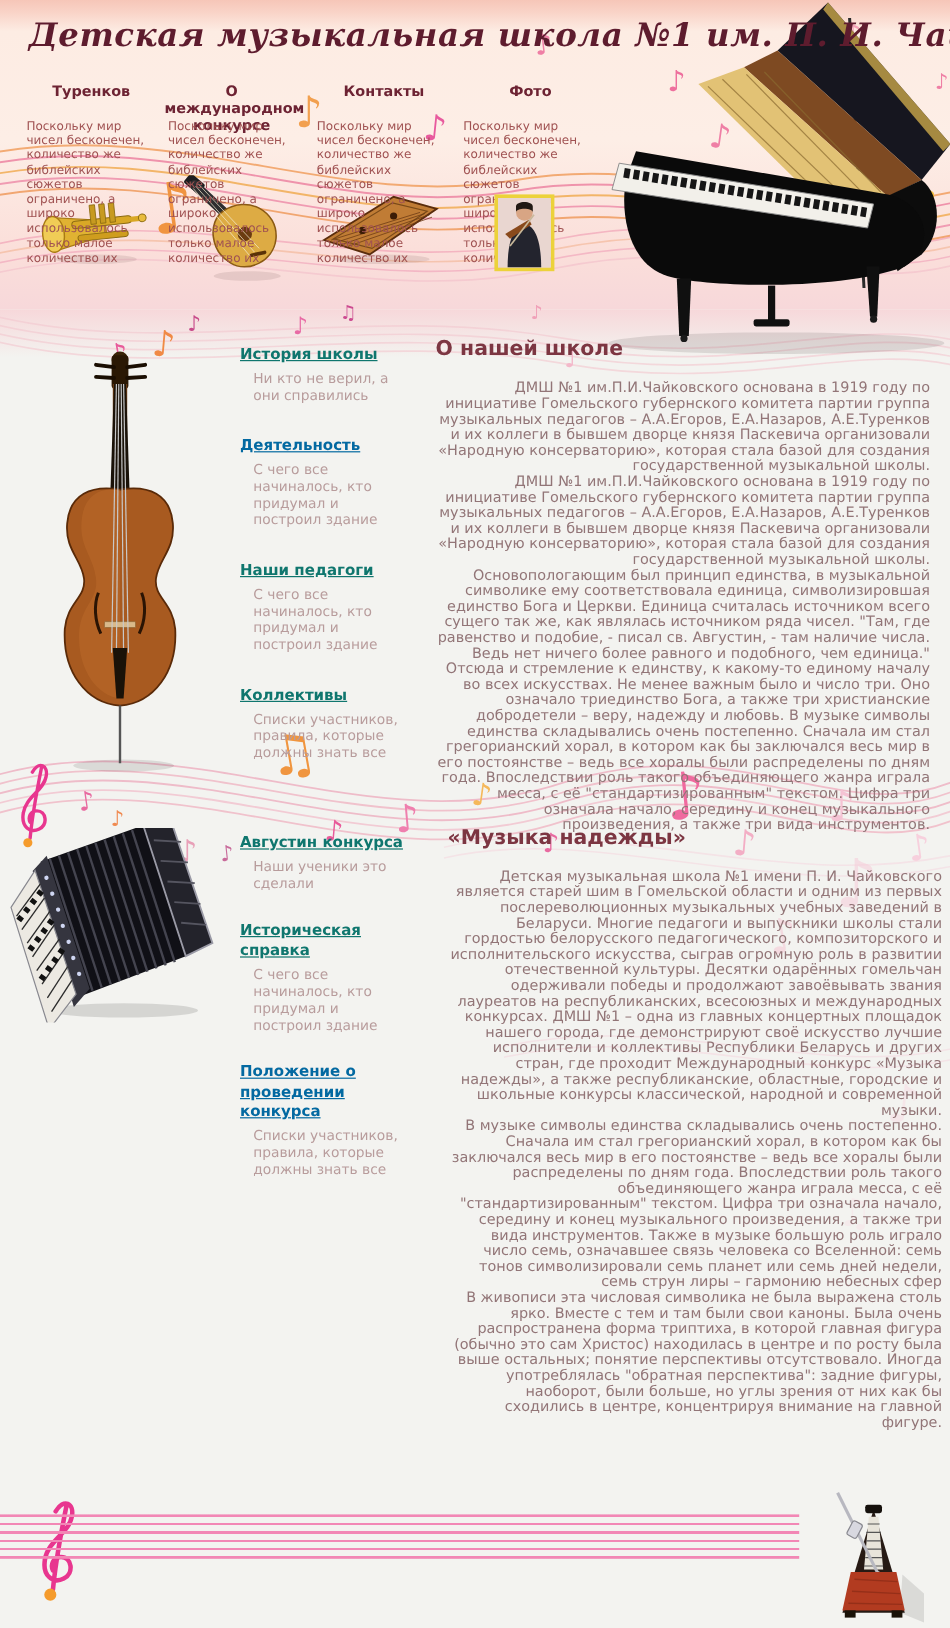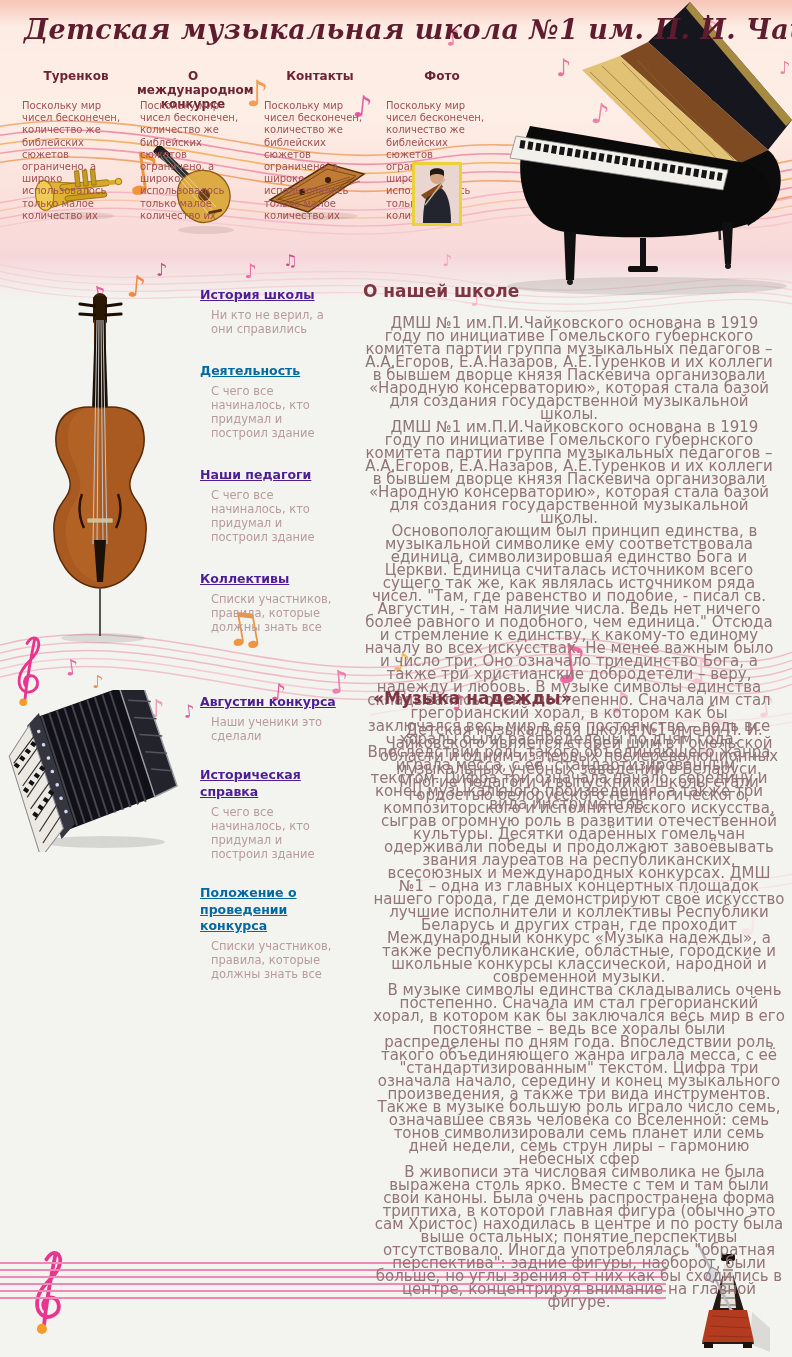--- a/index.html
+++ b/index.html
@@ -12,30 +12,30 @@
      background:linear-gradient(180deg,#f7d8da 0,rgba(243,243,240,0) 100%);}
   .site-title{position:absolute;left:24px;top:14px;width:740px;
      font-family:"DejaVu Serif",serif;font-style:italic;font-weight:bold;
      font-size:27px;color:#5e1c2e;letter-spacing:.5px;white-space:nowrap;z-index:5;}
   .nav-label{position:absolute;top:70px;width:112px;text-align:center;
      font-size:12px;font-weight:bold;color:#6d2333;line-height:1.15;cursor:pointer;z-index:5;}
   .nav-desc{position:absolute;top:100px;width:111px;font-size:10px;line-height:1.22;
      color:#a05252;z-index:5;}
   
   .menu{position:absolute;width:146px;z-index:5;}
-  .menu-link{font-size:12.5px;font-weight:bold;color:#4c1d95;text-decoration:underline;
+  .menu-link{font-size:12.5px;font-weight:bold;color:#0f766e;text-decoration:underline;
      line-height:1.35;cursor:pointer;display:inline-block;}
   .menu-link.blue{color:#0369a1;}
   .menu-desc{font-size:11.5px;line-height:1.22;color:#b89c9c;margin:4px 11px 0;}
   .menu-item{margin-bottom:24px;}
   
   .article{position:absolute;width:412px;z-index:5;}
   .article h2{margin:0 0 16px;font-size:17px;font-weight:bold;color:#7c3642;}
-  .article p{margin:0;font-size:15px;line-height:13px;color:#927577;text-indent:11px;
-     text-align:center;}
+  .article p{margin:0;font-size:12px;line-height:13px;color:#927577;text-indent:11px;
+     text-align:right;}
   
   .foot-staff{position:absolute;left:0;top:1262px;width:666px;height:37px;z-index:4;
      background:repeating-linear-gradient(180deg,#f287b5 0 2px,rgba(0,0,0,0) 2px 7px);}
   
   .abs{position:absolute;}
   svg{display:block;}
   .photo-frame{position:absolute;left:412px;top:162px;width:44px;height:58px;
      border:3px solid #ecd23a;background:linear-gradient(180deg,#f6e9e2,#e9d4cf);z-index:5;}
   .deco{position:absolute;left:0;top:0;z-index:1;pointer-events:none;}
   .art{z-index:3;}

